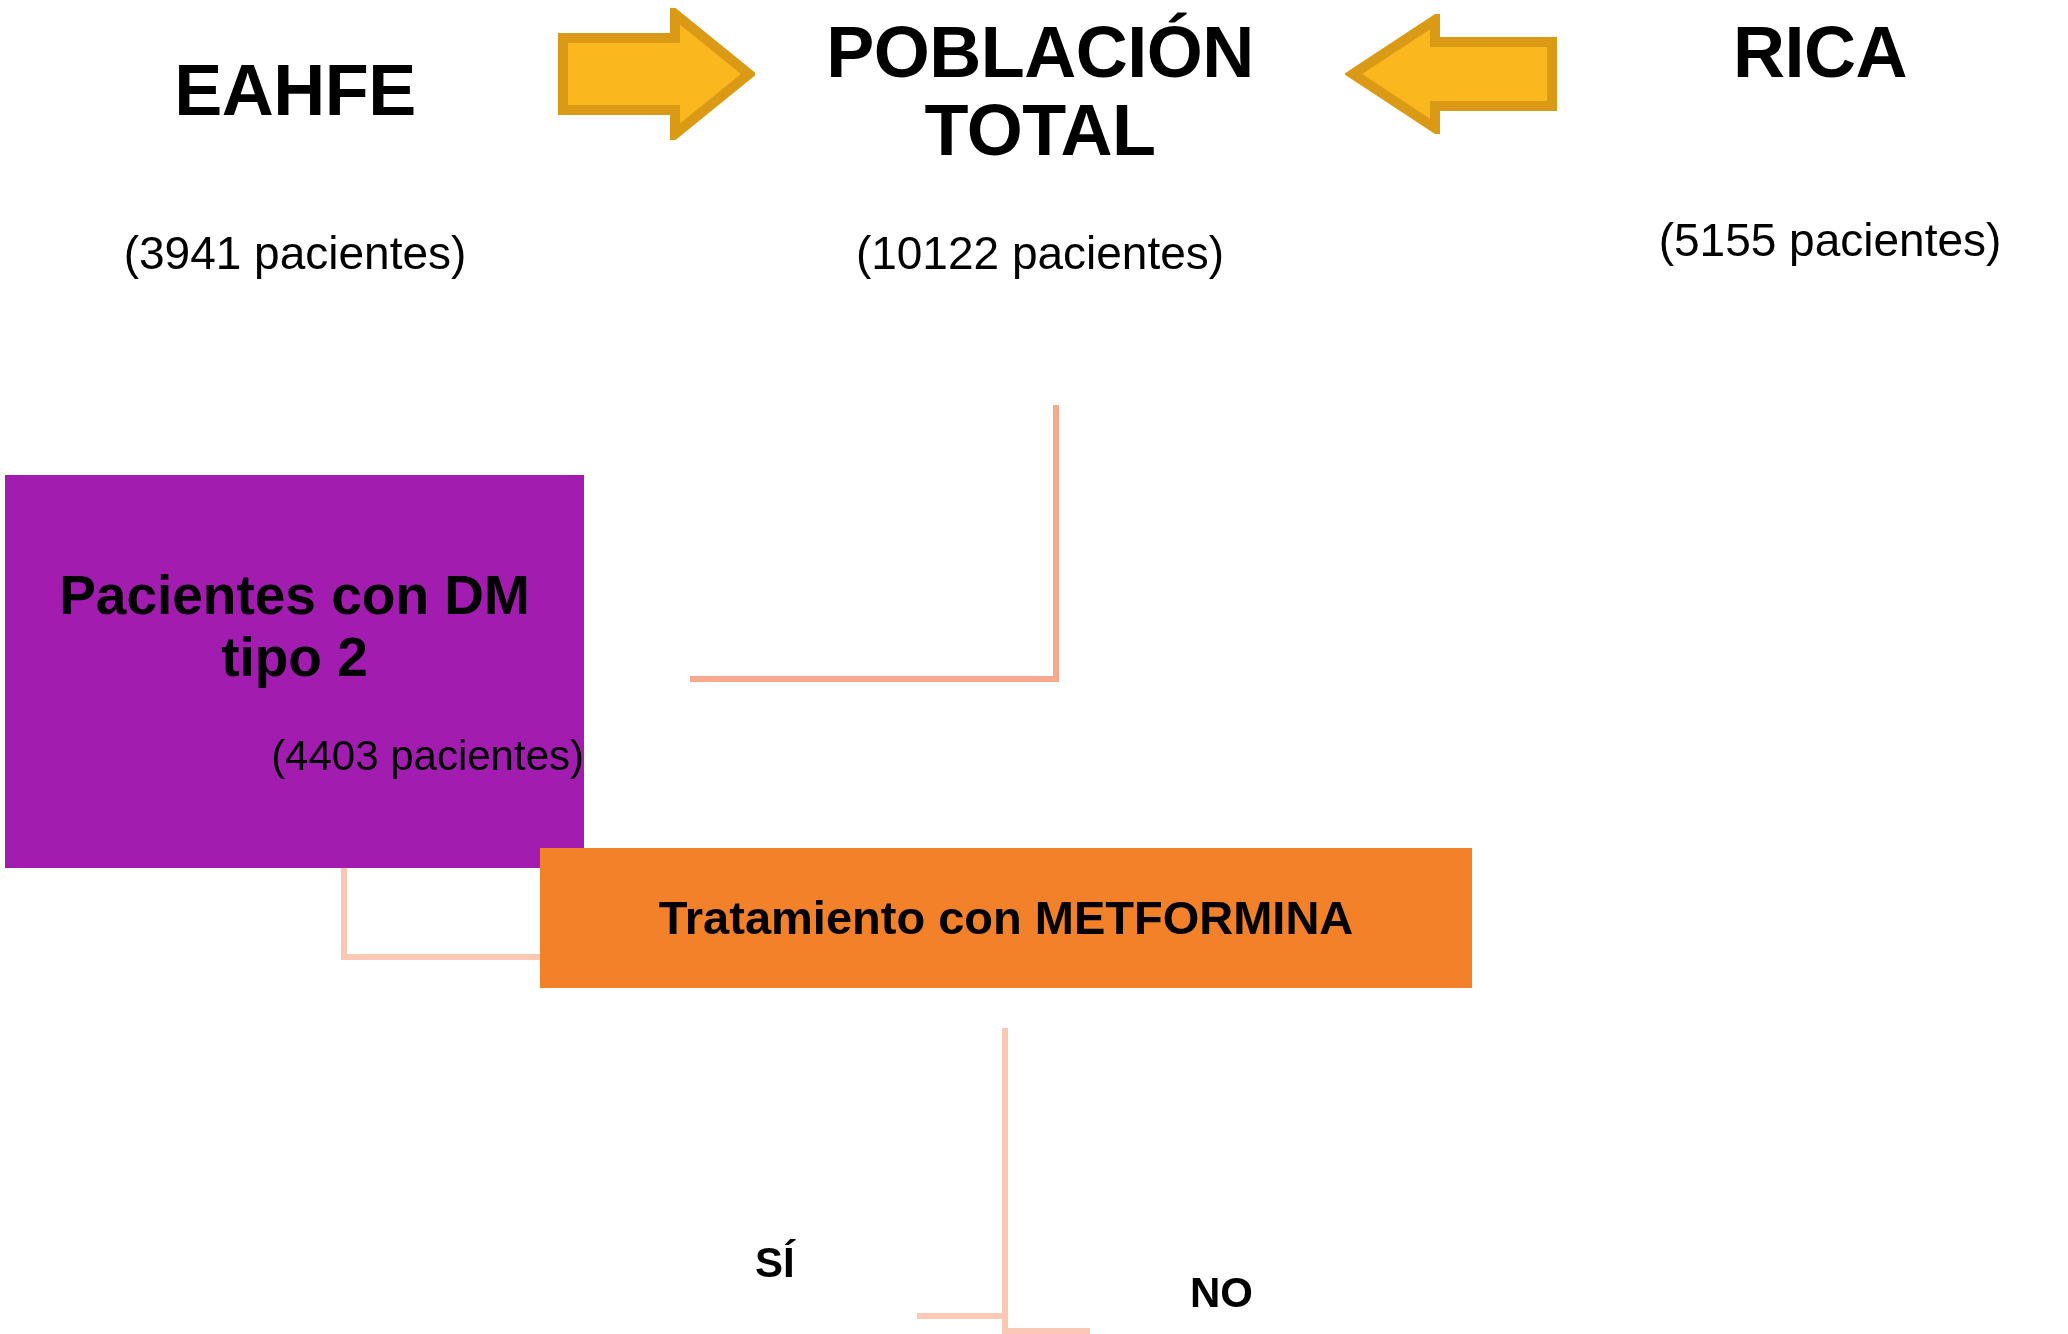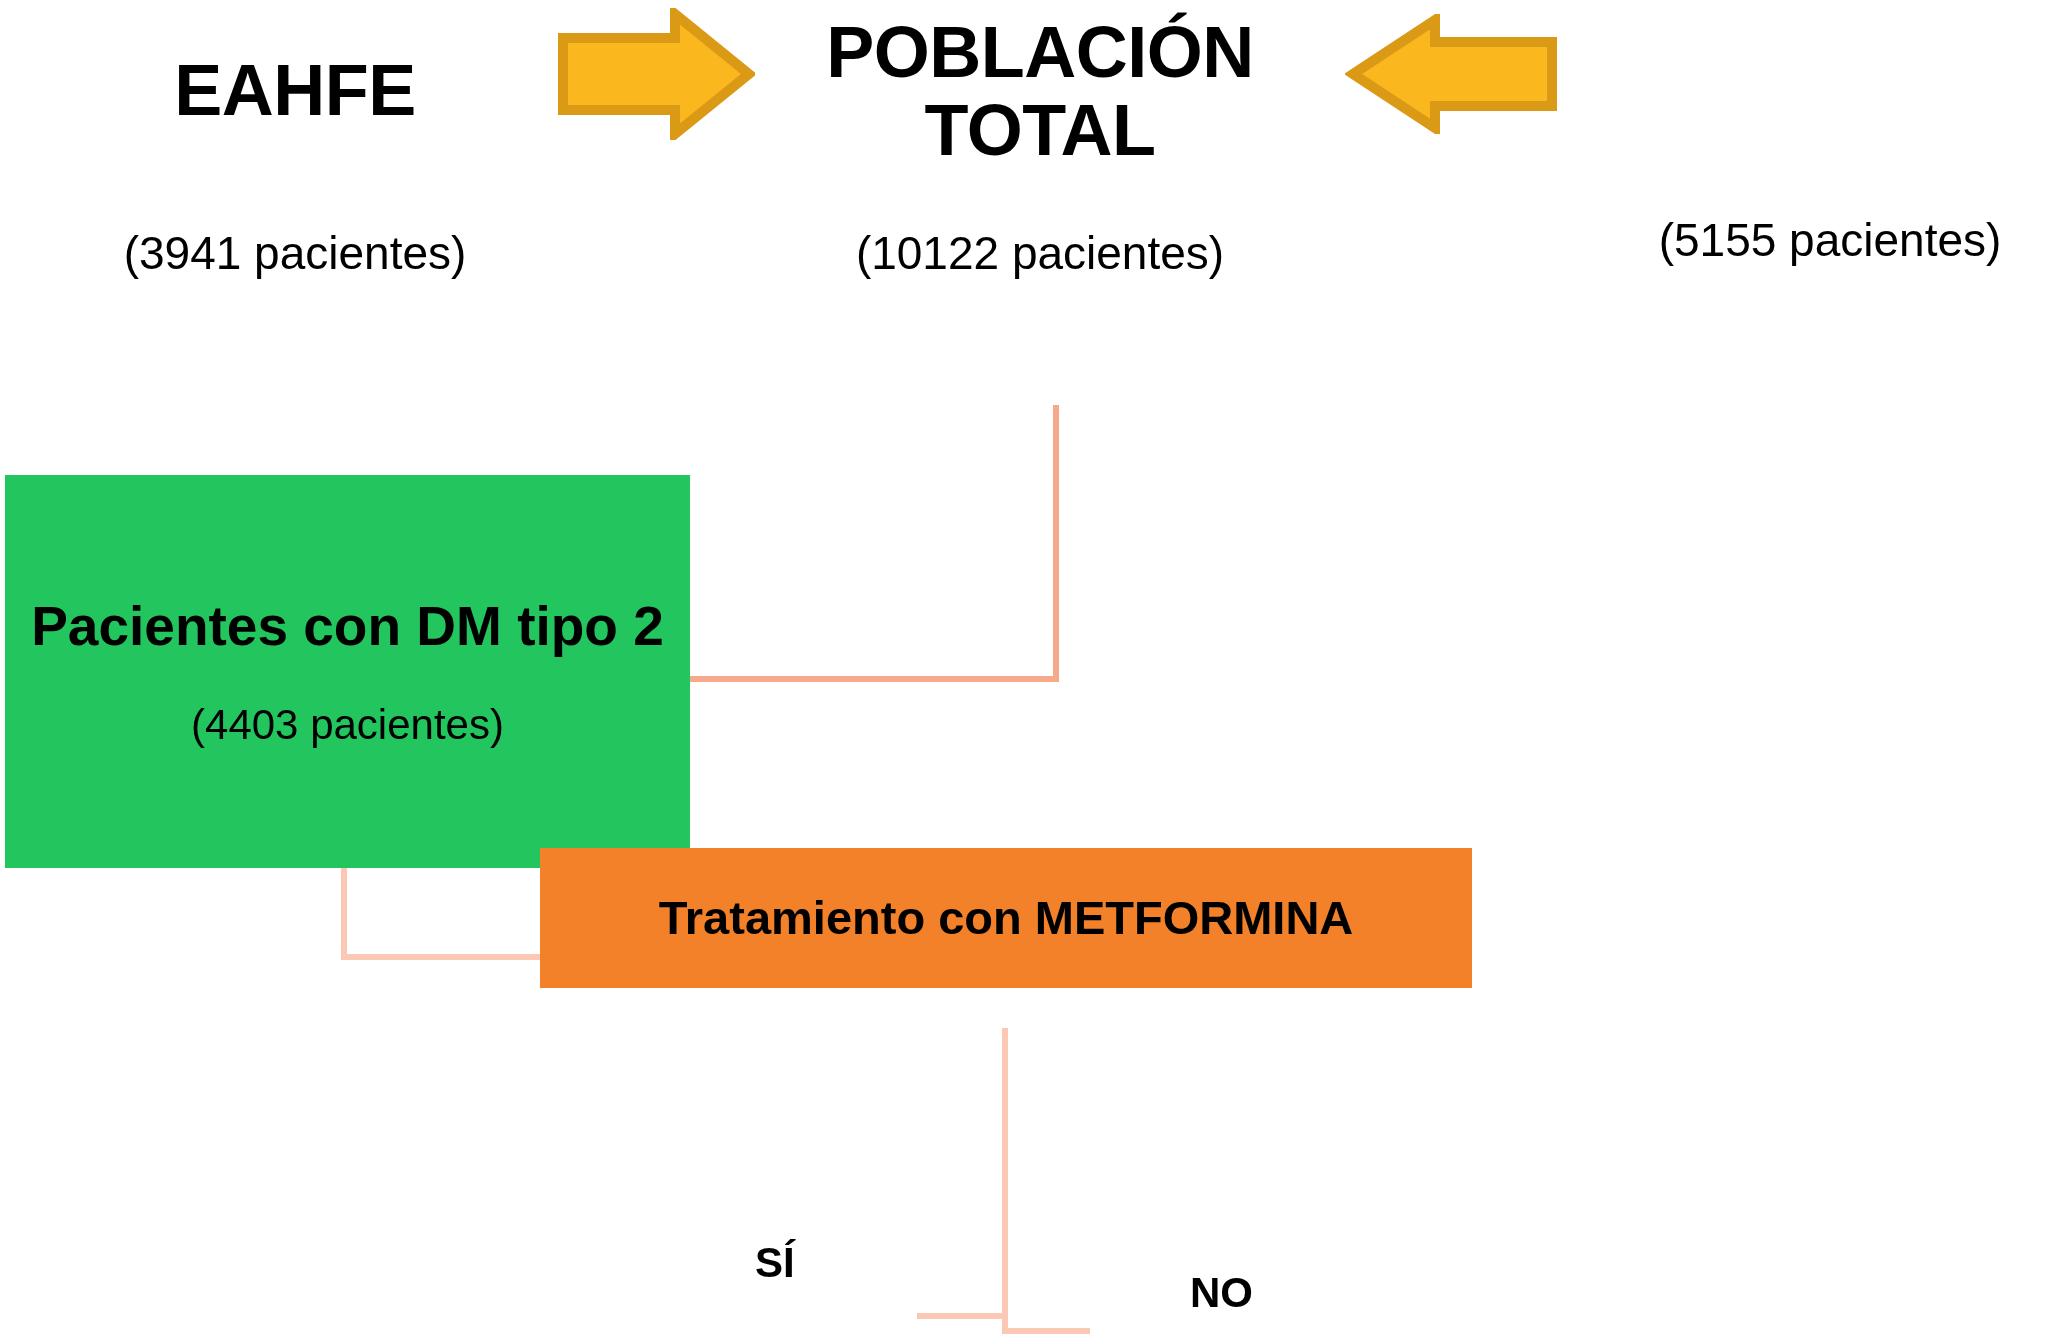--- a/index.html
+++ b/index.html
@@ -59,23 +59,24 @@
     text-align: center;
   }
   .node-box .box-sub {
     font-size: 42px;
     line-height: 1.1;
     text-align: center;
   }
   #box-dm {
     left: 5px;
     top: 475px;
-    width: 685px;
+    width: 579px;
     height: 393px;
-    background: #22c55e;
+    background: #a21caf;
+    align-items: flex-end;
   }
   #box-dm .box-title { margin: 0 0 0 0; }
   #box-dm .box-sub { margin-top: 44px; }
 
   #box-metformina {
     left: 540px;
     top: 848px;
     width: 932px;
     height: 140px;
     background: #F28129;
@@ -117,20 +118,21 @@
   <div class="hdr-title wrap" style="left:760px; top:14px; width:560px;">POBLACIÓN TOTAL</div>
 
   <div class="hdr-sub" style="left:760px; top:228px; width:560px;">(10122 pacientes)</div>
 
   <div class="block-arrow" style="left:1345px; top:14px;">
     <svg width="215" height="120" viewBox="0 0 215 120">
       <polygon points="207,28 90,28 90,6 8,60 90,114 90,92 207,92" fill="#FBB71E" stroke="#DB9A16" stroke-width="10" stroke-linejoin="miter"></polygon>
     </svg>
   </div>
 
+  <div class="hdr-title" style="left:1600px; top:14px; width:440px;">RICA</div>
 
   <div class="hdr-sub" style="left:1600px; top:215px; width:460px;">(5155 pacientes)</div>
 
   <div class="conn" style="left:1053px; top:405px; width:6px; height:276px;"></div>
 
   <div class="conn" style="left:690px; top:676px; width:369px; height:6px;"></div>
 
   <div class="node-box" id="box-dm">
     <div class="box-title">Pacientes con DM tipo 2</div>
     <div class="box-sub">(4403 pacientes)</div>

